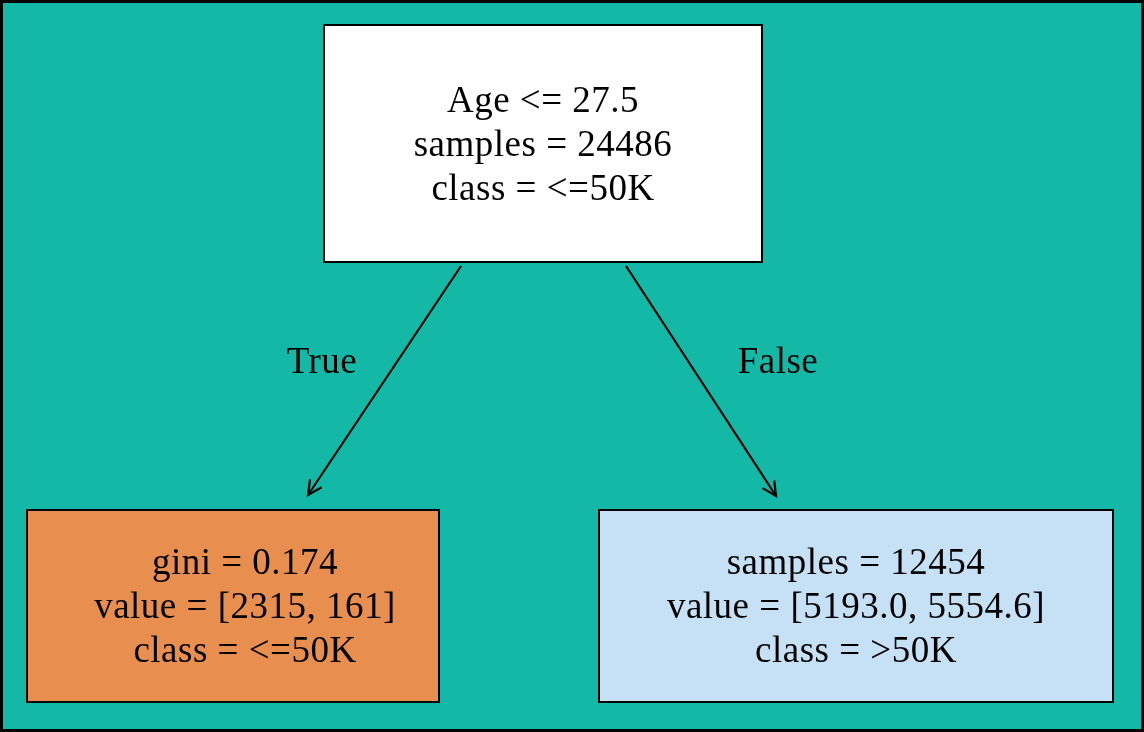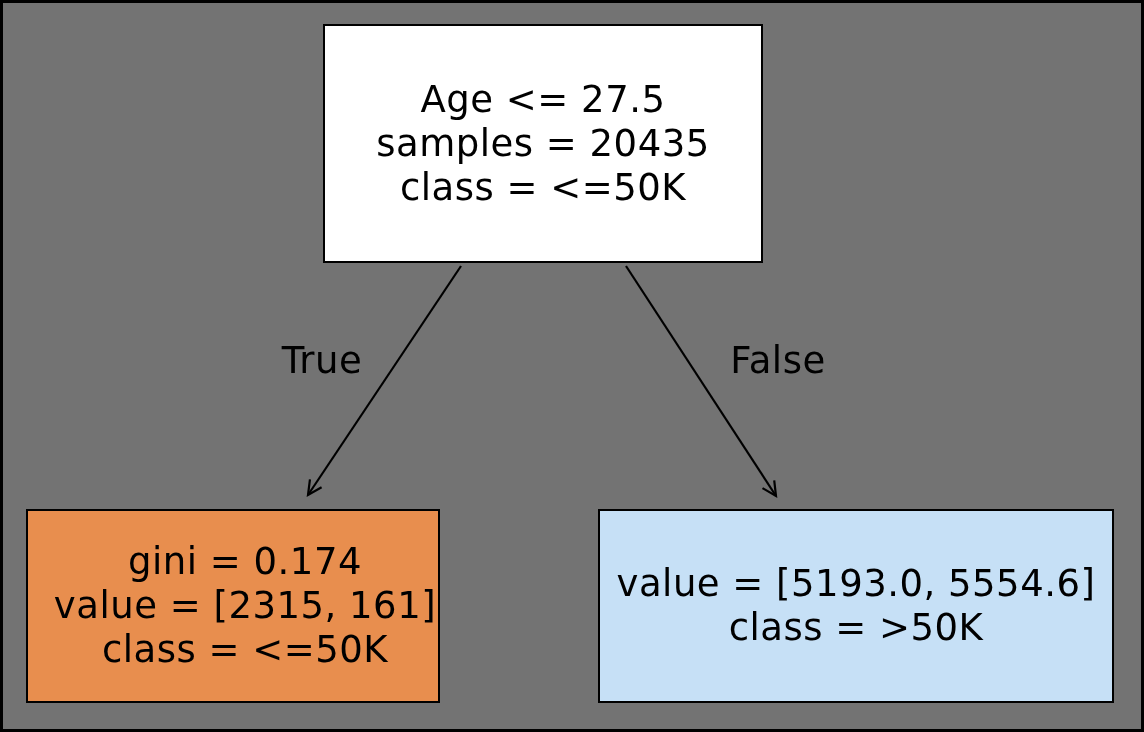--- a/index.html
+++ b/index.html
@@ -7,22 +7,23 @@
     padding: 0;
     background: #ffffff;
     font-family: "DejaVu Sans", "Liberation Sans", sans-serif;
   }
   .canvas {
     position: relative;
     width: 1144px;
     height: 732px;
     box-sizing: border-box;
     border: 3px solid #000000;
-    background: #737373;
+    background: #14b8a6;
     overflow: hidden;
+    font-family: Liberation Serif, serif;
   }
   .edges-svg {
     position: absolute;
     left: 0;
     top: 0;
     width: 1138px;
     height: 726px;
   }
   .node {
     position: absolute;
@@ -65,32 +66,33 @@
       <marker id="arrowhead" markerUnits="userSpaceOnUse" markerWidth="26" markerHeight="26" refX="19" refY="11" orient="auto">
         <path d="M5,4 L19,11 L5,18" fill="none" stroke-width="2.2" stroke="#000000"></path>
       </marker>
     </defs>
     <line x1="458" y1="263" x2="305" y2="492" stroke-width="2.2" marker-end="url(#arrowhead)" stroke="#000000"></line>
     <line x1="623" y1="263" x2="773" y2="493" stroke-width="2.2" marker-end="url(#arrowhead)" stroke="#000000"></line>
   </svg>
 
   <div class="node node-root" style="background-color: rgb(255, 255, 255);">
     <div>Age &lt;= 27.5</div>
-    <div>samples = 20435</div>
+    <div>samples = 24486</div>
     <div>class = &lt;=50K</div>
   </div>
 
   <div class="edge-label edge-label-false">False</div>
 
   <div class="edge-label edge-label-true">True</div>
 
   <div class="node node-left" style="background-color: rgb(232, 142, 78);">
     <div>gini = 0.174</div>
     <div>value = [2315, 161]</div>
     <div>class = &lt;=50K</div>
   </div>
 
   <div class="node node-right" style="background-color: rgb(198, 224, 246);">
+    <div>samples = 12454</div>
     <div>value = [5193.0, 5554.6]</div>
     <div>class = &gt;50K</div>
   </div>
 
 </div>
 
 </body></html>

